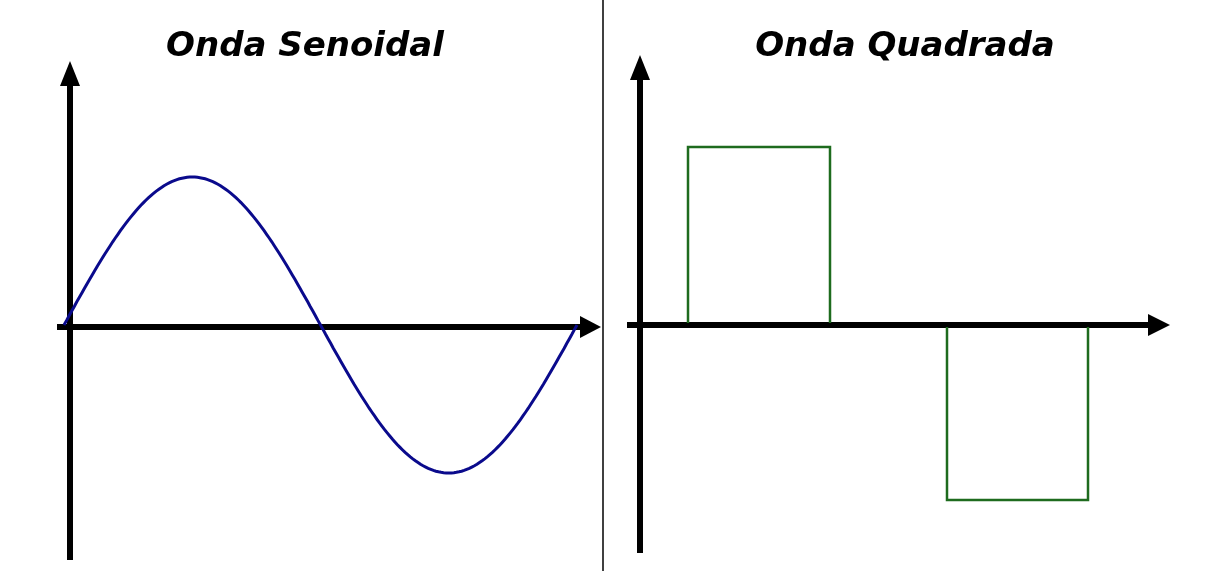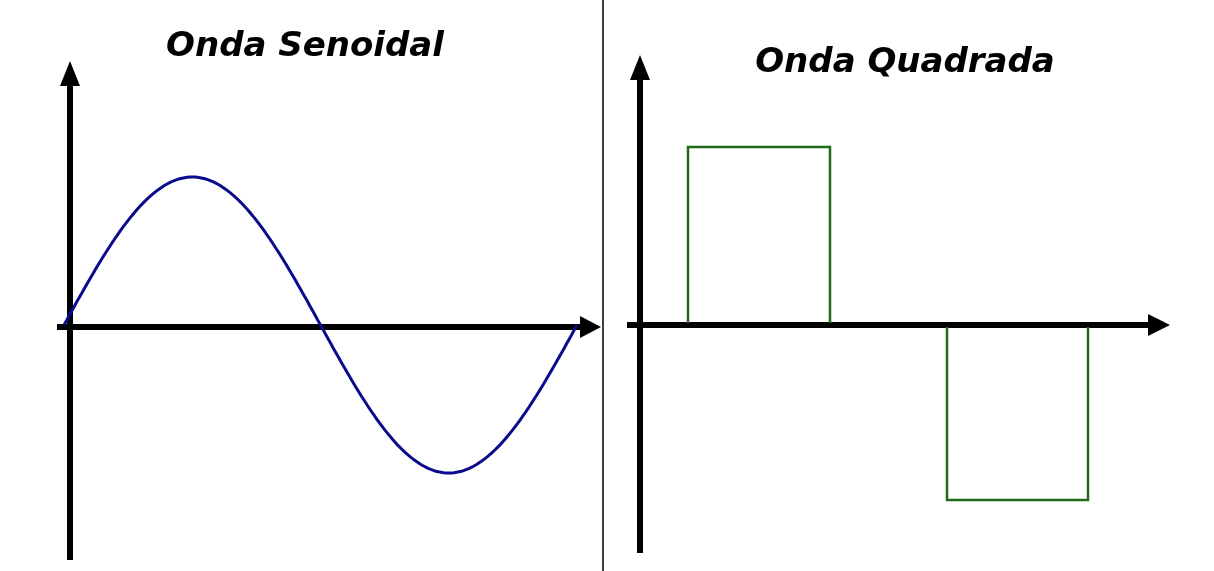--- a/index.html
+++ b/index.html
@@ -9,21 +9,21 @@
       font-family: "DejaVu Sans", sans-serif;
       font-weight: bold;
       font-style: italic;
       font-size: 34px;
       color: #000000;
       top: 24px;
       text-align: center;
       white-space: nowrap;
     }
     #title-left { left: 110px; width: 390px; }
-    #title-right { left: 700px; width: 410px; margin-top: 16px; }
+    #title-right { left: 700px; width: 410px; }
     svg.canvas { position: absolute; left: 0; top: 0; }
   </style>
 </head>
 <body>
 
 <div class="title" id="title-left">Onda Senoidal</div>
 <div class="title" id="title-right">Onda Quadrada</div>
 
 <svg class="canvas" width="1214" height="571" viewBox="0 0 1214 571">
 

